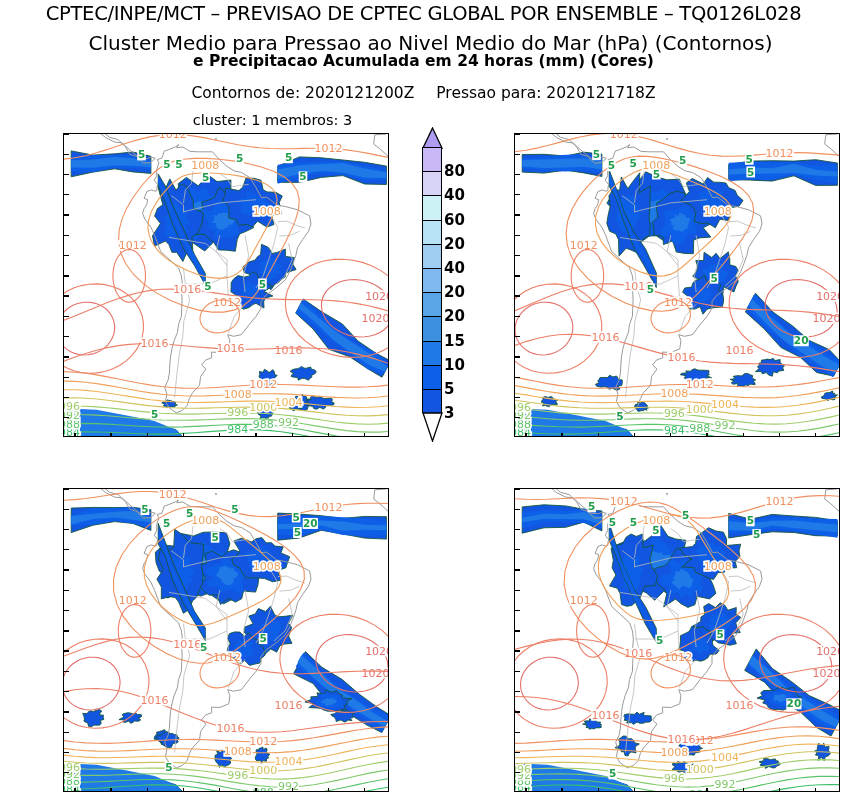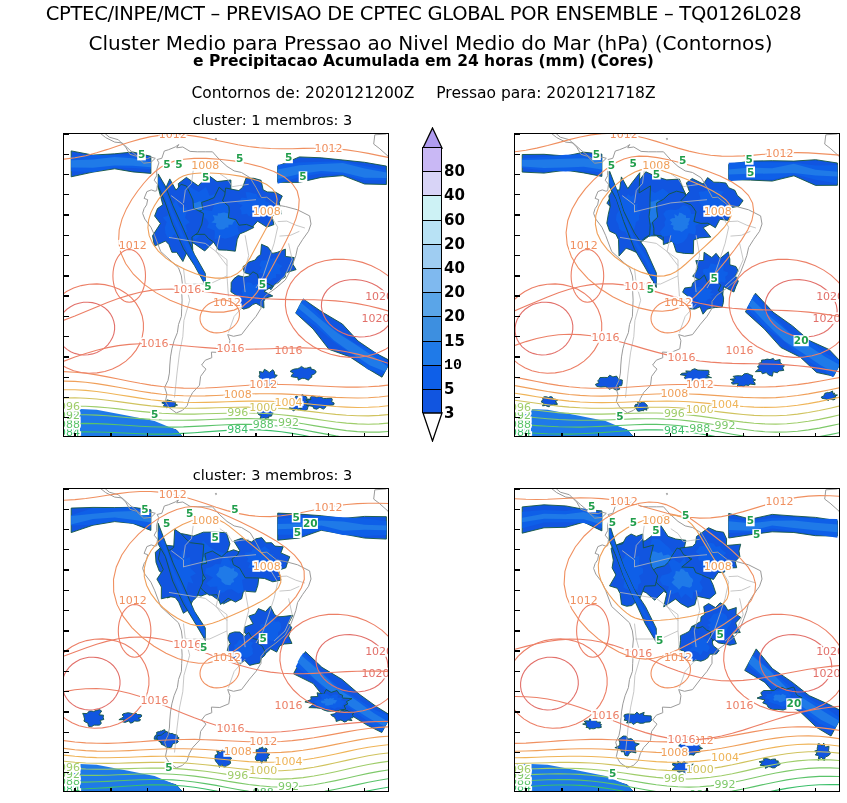--- a/index.html
+++ b/index.html
@@ -403,21 +403,20 @@
       <div class="tickX" style="left: 82.6111px; top: 299px; height: 5px;"></div>
       <div class="tickX" style="left: 118.833px; top: 299px; height: 5px;"></div>
       <div class="tickX" style="left: 155.056px; top: 299px; height: 5px;"></div>
       <div class="tickX" style="left: 191.278px; top: 299px; height: 5px;"></div>
       <div class="tickX" style="left: 227.5px; top: 299px; height: 5px;"></div>
       <div class="tickX" style="left: 263.722px; top: 299px; height: 5px;"></div>
       <div class="tickX" style="left: 299.944px; top: 299px; height: 5px;"></div>
     </div>
   </div>
 <div id="panel-2" class="panel" style="left: 63px; top: 488px; width: 326px; height: 304px;">
-    <div class="panel-title" style="left: 0px; top: -21px; width: 419px;">cluster:  3   membros:  3</div>
     <div class="plot" style="width: 326px; height: 304px;">
       <svg width="326" height="304" viewBox="0 0 326 304">
         <g>
           <path d="M213.7,24.1 L235.4,25.1 L257.2,26.7 L278.9,29.4 L300.6,27.4 L322.4,27.7 L322.4,50.1 L300.6,49.1 L278.9,45.0 L257.2,41.3 L235.4,49.0 L213.7,51.2Z" fill="#1155e0" stroke="#14563f" stroke-width="0.9"></path>
           <path d="M213.7,29.5 L235.4,28.3 L257.2,27.0 L278.9,28.2 L300.6,29.6 L322.4,31.9 L322.4,45.9 L300.6,46.9 L278.9,46.1 L257.2,41.0 L235.4,45.8 L213.7,45.8Z" fill="#0e5fe8" stroke="none" stroke-width="0.9"></path>
           <path d="M213.7,35.0 L235.4,34.5 L257.2,31.6 L278.9,32.6 L300.6,35.8 L322.4,36.6 L322.4,41.3 L300.6,40.7 L278.9,41.8 L257.2,36.4 L235.4,39.6 L213.7,40.3Z" fill="#1f7ae8" stroke="none" stroke-width="0.9"></path>
           <path d="M7.2,19.1 L29.0,18.4 L50.7,18.6 L68.8,18.3 L86.9,20.8 L86.9,41.4 L68.8,34.4 L50.7,32.6 L29.0,36.2 L7.2,43.6Z" fill="#1155e0" stroke="#14563f" stroke-width="0.9"></path>
           <path d="M7.2,26.3 L29.0,19.0 L50.7,19.1 L68.8,18.1 L86.9,23.9 L86.9,38.3 L68.8,34.6 L50.7,32.1 L29.0,35.7 L7.2,36.5Z" fill="#0e5fe8" stroke="none" stroke-width="0.9"></path>
           <path d="M7.2,27.1 L29.0,24.7 L50.7,22.8 L68.8,22.0 L86.9,28.7 L86.9,33.4 L68.8,30.7 L50.7,28.4 L29.0,29.9 L7.2,35.6Z" fill="#1f7ae8" stroke="none" stroke-width="0.9"></path>
           <path d="M91.3,63.3 L92.0,73.4 L95.3,82.2 L104.8,88.4 L108.5,94.6 L103.4,109.0 L122.8,101.1 L129.2,104.7 L137.0,107.1 L144.7,104.1 L159.5,114.8 L169.5,109.7 L169.2,97.6 L169.1,89.5 L182.0,84.4 L185.0,75.5 L183.7,66.1 L162.4,66.1 L165.9,54.8 L162.4,43.7 L150.3,43.1 L139.3,43.2 L129.5,47.0 L117.3,44.5 L116.1,57.7 L99.4,56.0Z" fill="#1155e0" stroke="#14563f" stroke-width="0.9"></path>
@@ -800,19 +799,19 @@
       <div class="seg" style="height: 24.2px; background: rgb(17, 85, 224);"></div>
     </div>
     <div class="cbtick" style="top: 44.2px;">80</div>
     <div class="cbtick" style="top: 68.4px;">40</div>
     <div class="cbtick" style="top: 92.6px; text-align: right;">60</div>
     <div class="cbtick" style="top: 116.8px;">20</div>
     <div class="cbtick" style="top: 141px;">40</div>
     <div class="cbtick" style="top: 165.2px;">20</div>
     <div class="cbtick" style="top: 189.4px;">20</div>
     <div class="cbtick" style="top: 213.6px;">15</div>
-    <div class="cbtick" style="top: 237.8px; font-family: Liberation Mono, monospace;">10</div>
+    <div class="cbtick" style="top: 237.8px;">10</div>
     <div class="cbtick" style="top: 262px;">5</div>
     <div class="cbtick" style="top: 286.2px;">3</div>
     <svg width="22" height="30" style="left: 0px; top: 285.2px;">
       <polygon points="1,1 20,1 10.5,29" fill="#ffffff" stroke="#000" stroke-width="1.3"></polygon>
     </svg>
   </div>
 
 </body></html>

